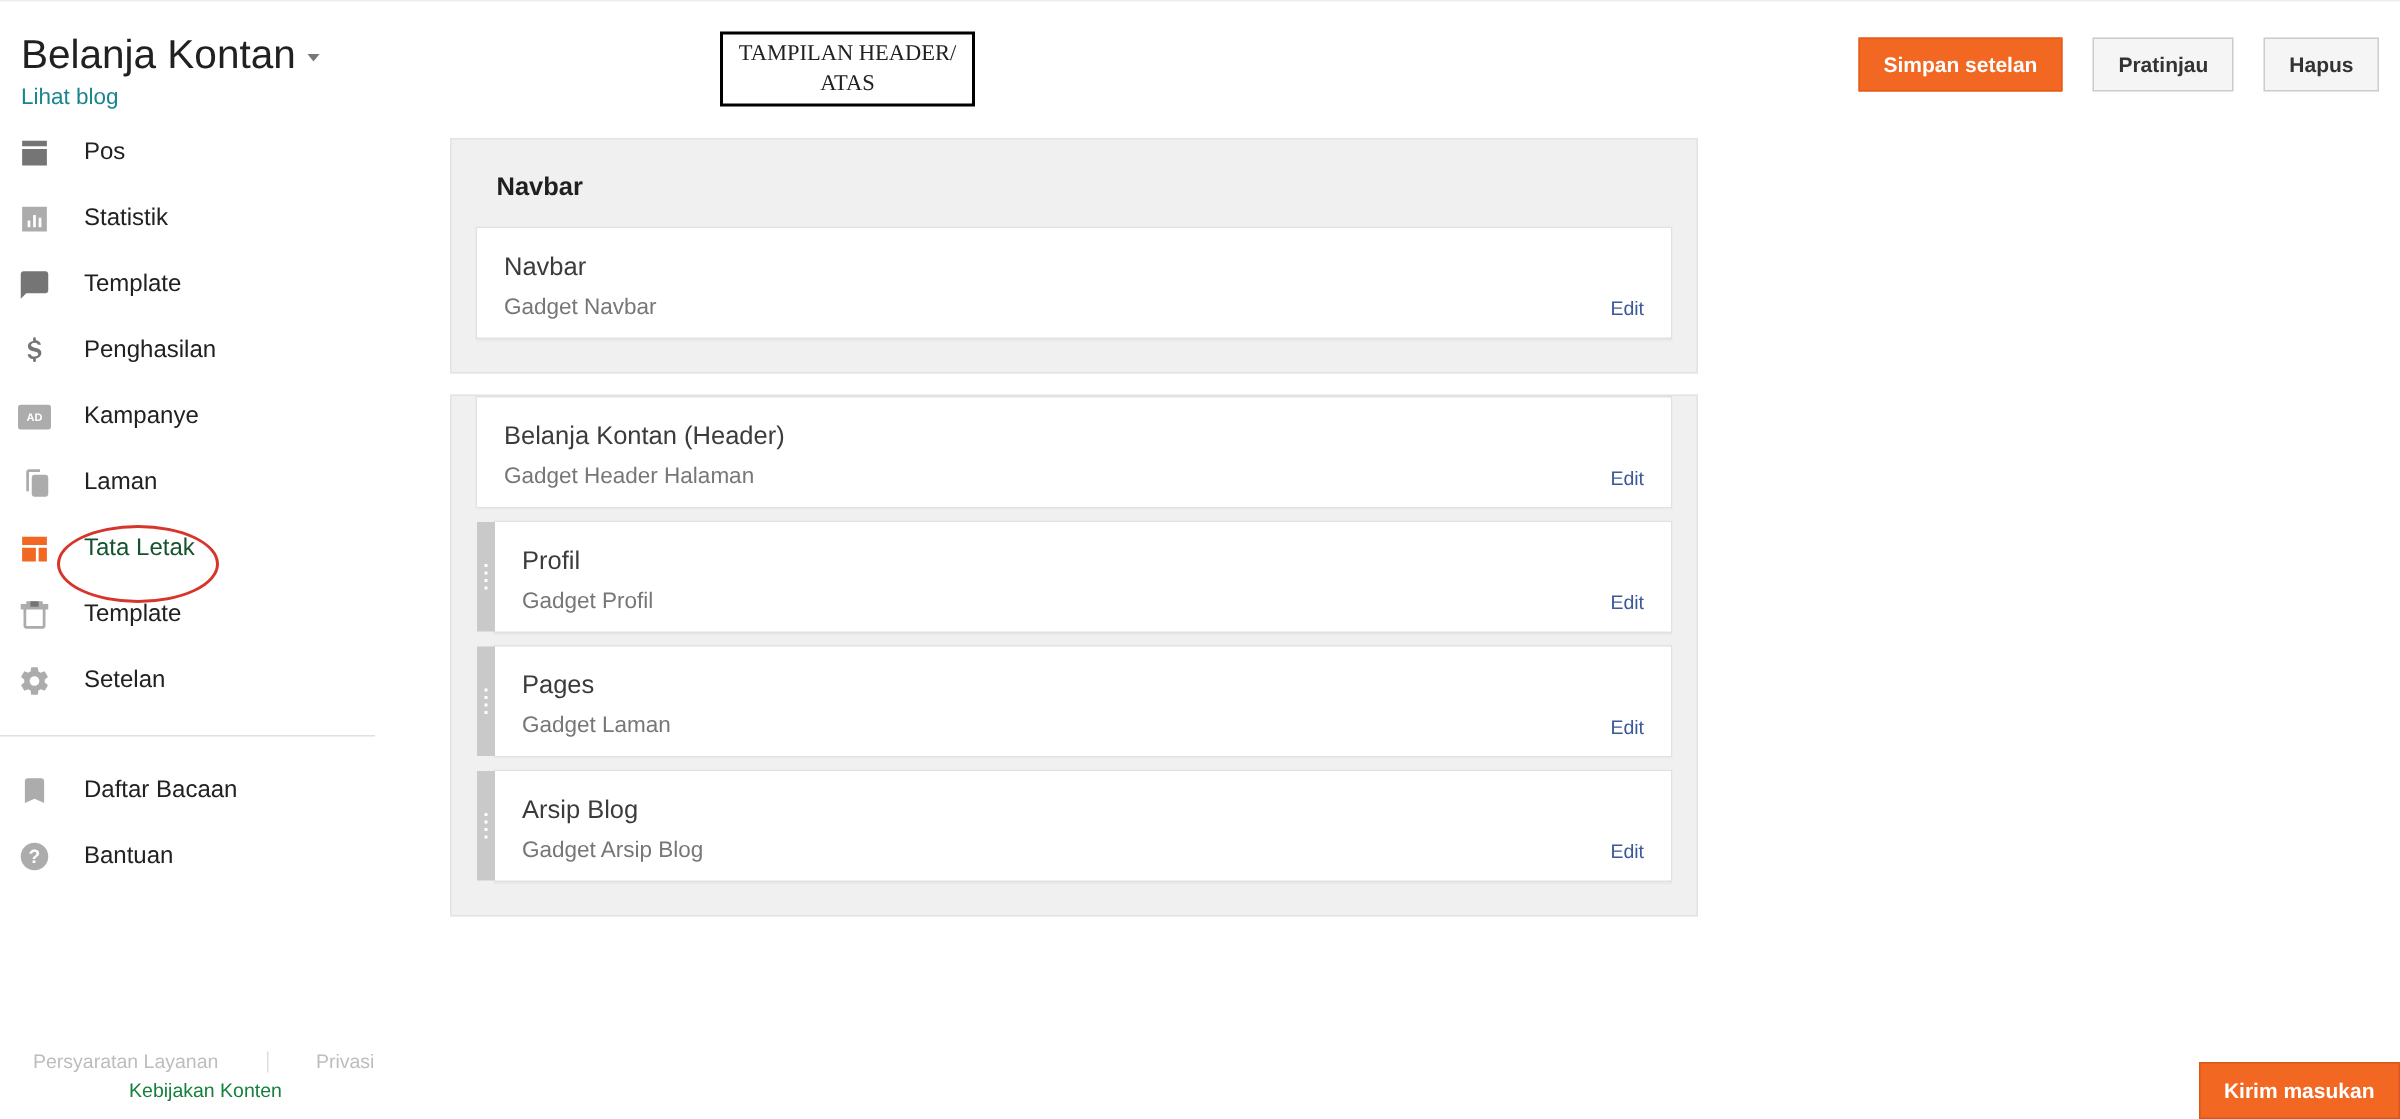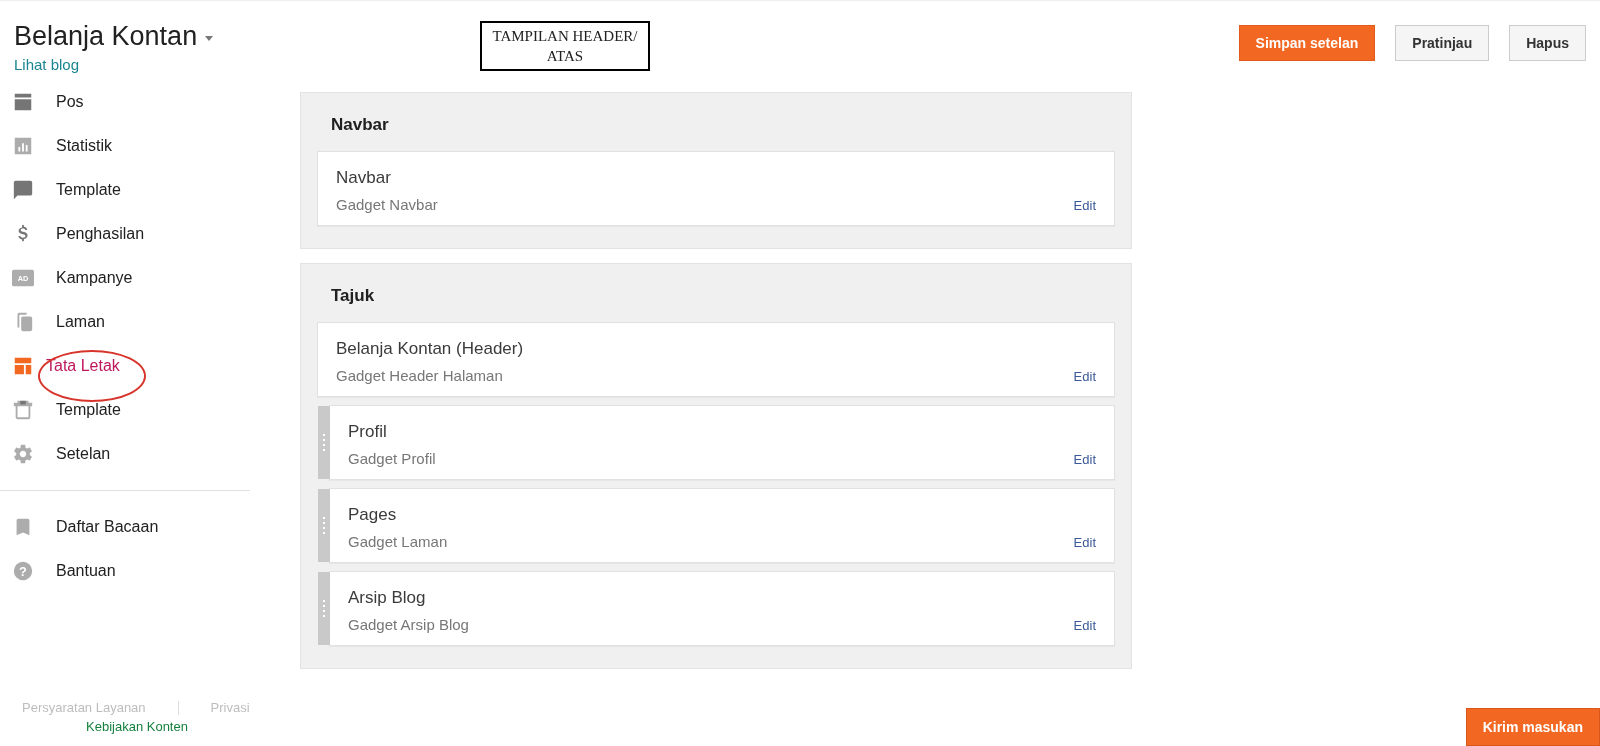--- a/index.html
+++ b/index.html
@@ -12,21 +12,21 @@
   .view-blog { position: absolute; left: 14px; top: 55px; color: #1a8590; font-size: 15px; text-decoration: none; }
 
   .annot-box { position: absolute; left: 480px; top: 20px; width: 170px; height: 50px; border: 2px solid #000; font-family: 'Comic Sans MS', 'Marker Felt', cursive; text-align: center; padding-top: 4px; font-size: 15px; line-height: 1.3; }
 
   .top-actions { position: absolute; right: 14px; top: 24px; display: flex; gap: 20px; }
   .btn { padding: 9px 16px; font-size: 14px; border: 1px solid #ccc; background: #f5f5f5; color: #333; cursor: pointer; font-weight: 700; }
   .btn-primary { background: #f26722; border-color: #e25b18; color: #fff; }
 
   .sidebar { position: absolute; left: 0; top: 80px; width: 262px; }
   .nav-item { display: flex; align-items: center; height: 44px; padding-left: 12px; gap: 20px; cursor: pointer; color: #212121; font-size: 16px; }
-  .nav-item.active { color: #be185d; gap: 10px; }
+  .nav-item.active { color: #14532d; }
   .nav-item.active .nav-icon svg { fill: #f26722; }
   .nav-icon { width: 24px; height: 24px; display: flex; align-items: center; }
   .nav-icon svg { fill: #757575; }
   .nav-sep { height: 1px; background: #e0e0e0; margin: 14px 0 14px 0; width: 250px; }
 
   .circle-annot { position: absolute; left: 38px; top: 270px; width: 108px; height: 52px; border: 2px solid #d7352b; border-radius: 50%; pointer-events: none; }
 
   .footer-links { position: absolute; left: 22px; bottom: 12px; font-size: 13px; color: #bdbdbd; width: 230px; }
   .footer-row { display: flex; align-items: center; gap: 32px; }
   .footer-sep { width: 1px; height: 14px; background: #ddd; }
@@ -180,21 +180,20 @@
   <div class="layout-section">
     <div class="section-title">Navbar</div>
     <div class="gadget">
       <div class="gadget-title">Navbar</div>
       <div class="gadget-sub">Gadget Navbar</div>
       <span class="edit-link">Edit</span>
     </div>
   </div>
 
   <div class="layout-section">
-    <div class="section-title">Tajuk</div>
 
     <div class="gadget">
       <div class="gadget-title">Belanja Kontan (Header)</div>
       <div class="gadget-sub">Gadget Header Halaman</div>
       <span class="edit-link">Edit</span>
     </div>
 
     <div class="gadget draggable">
       <div class="drag-handle">
           <span></span>

